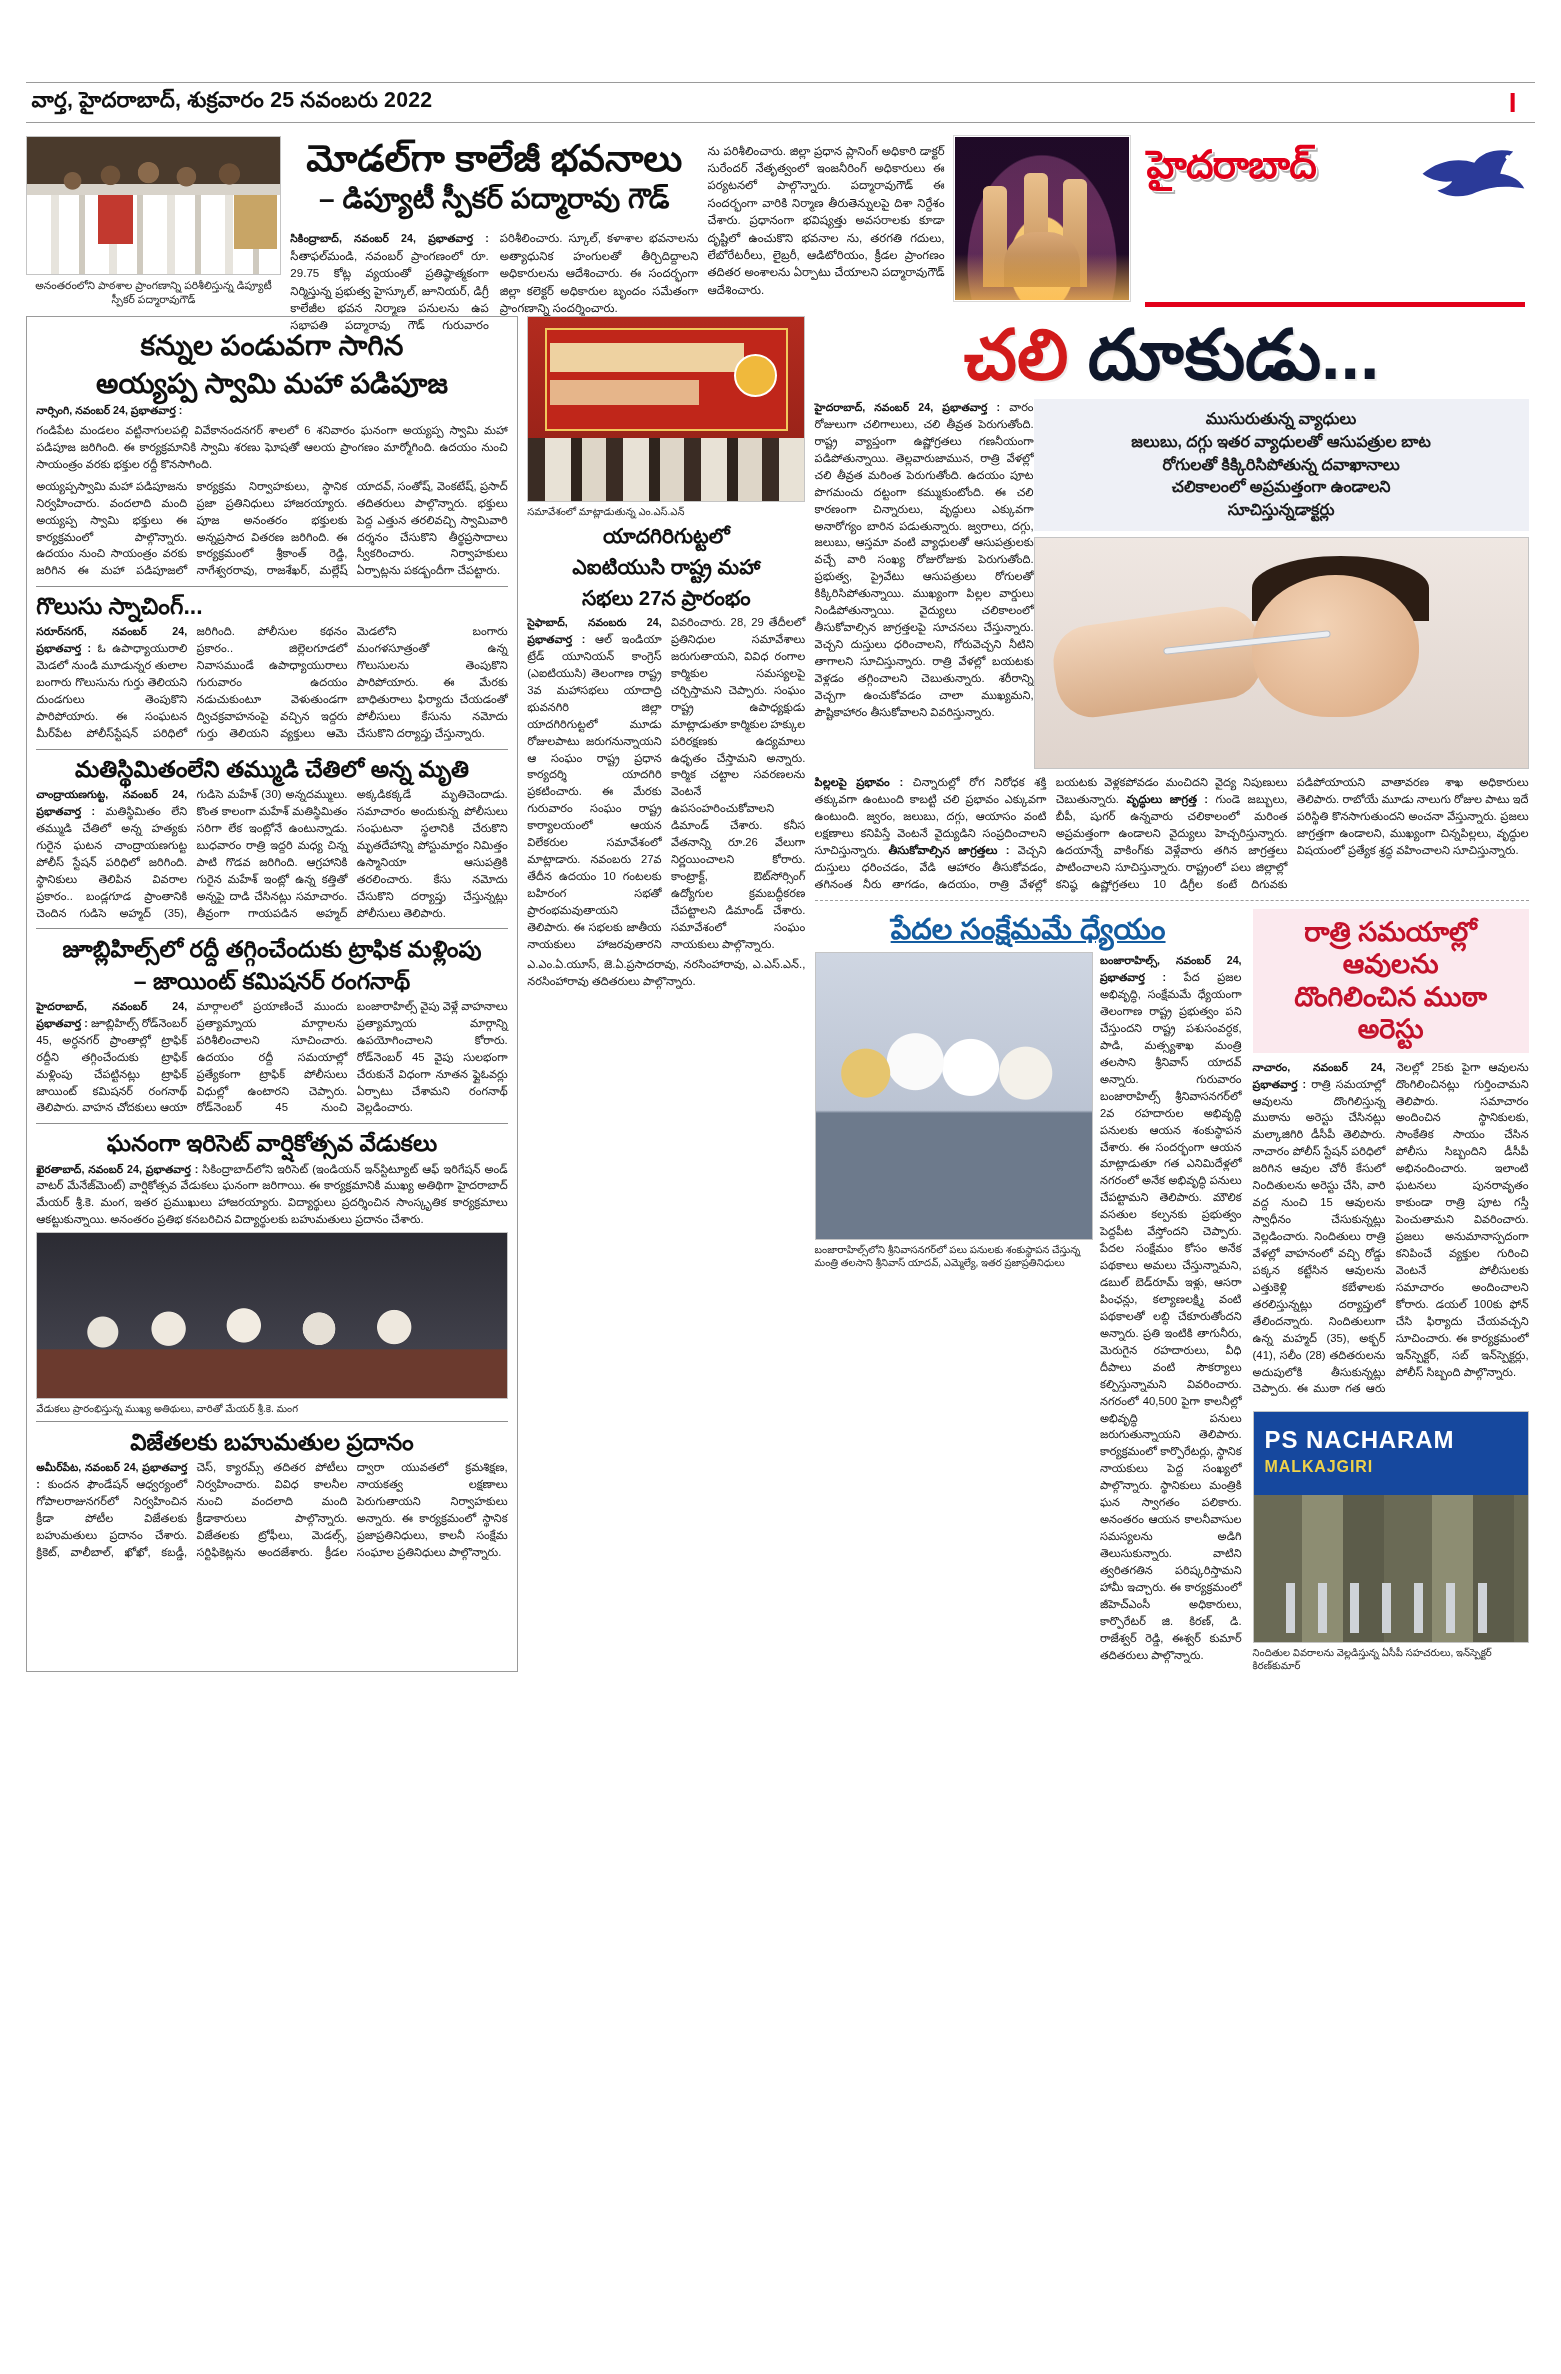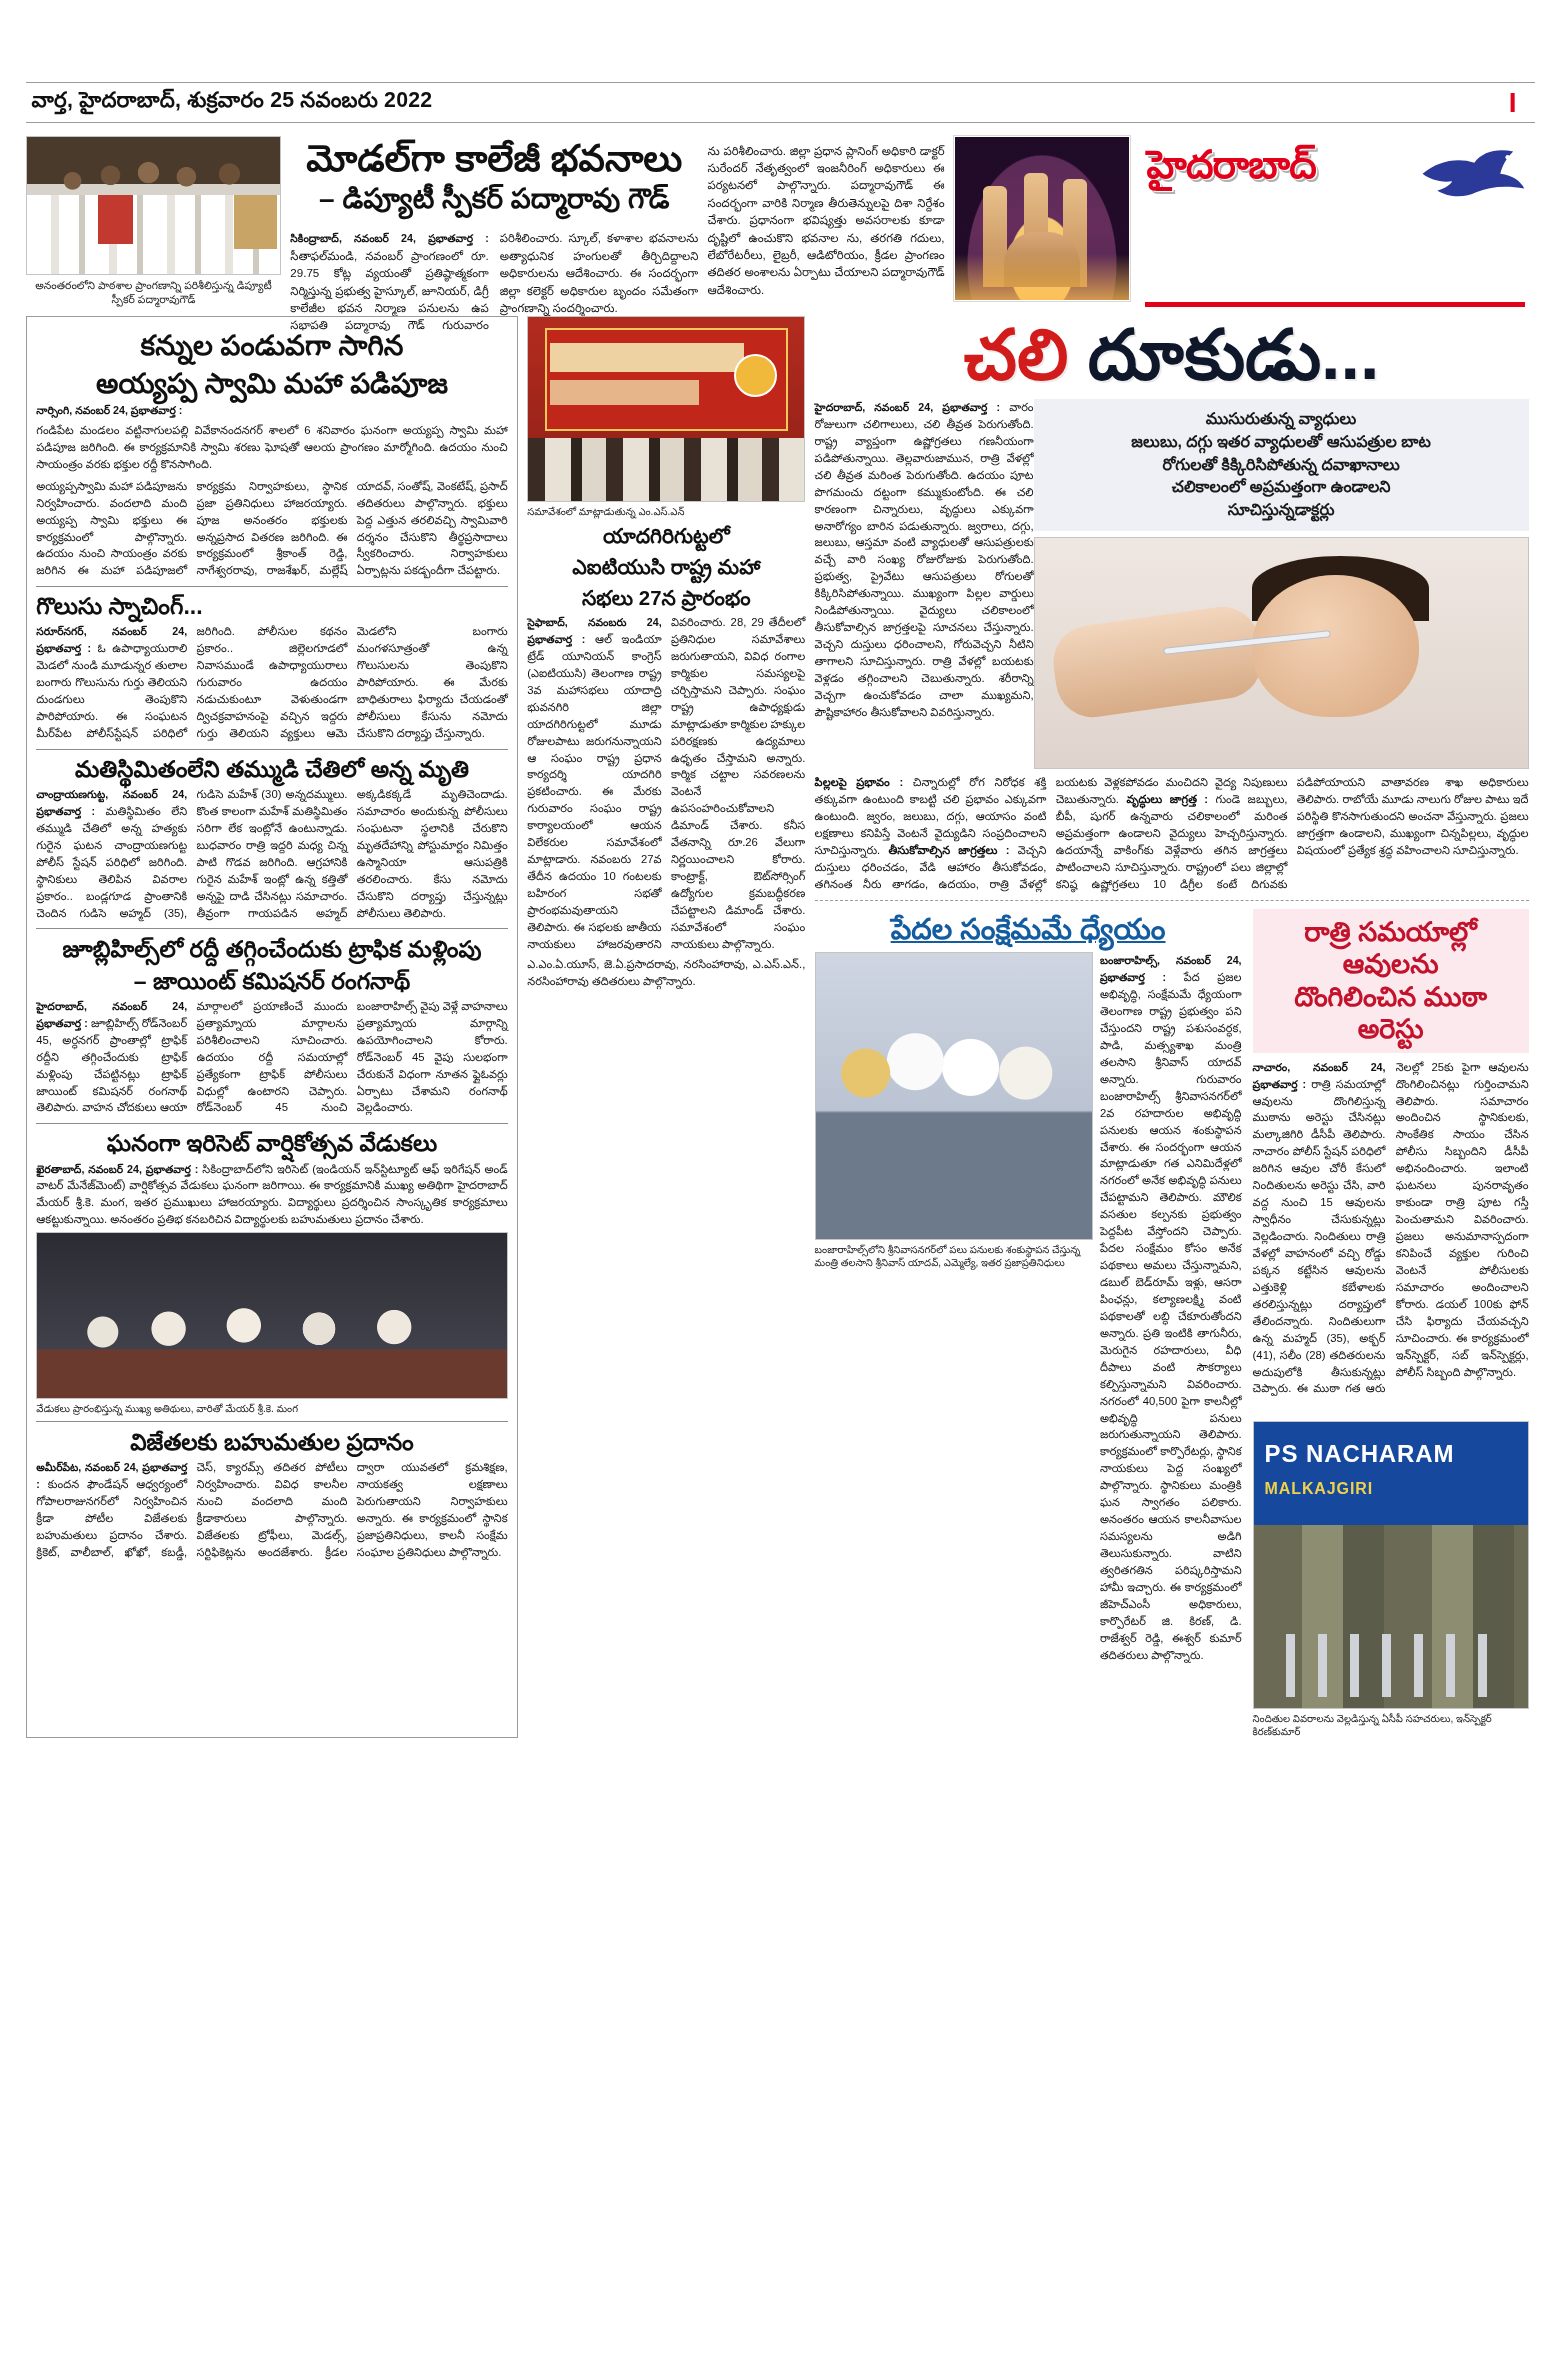--- a/index.html
+++ b/index.html
@@ -353,21 +353,21 @@
 
         <div style="flex:1">
           <div class="pinkbox">
             <div class="redhl">రాత్రి సమయాల్లో ఆవులను</div>
             <div class="redhl">దొంగిలించిన ముఠా అరెస్టు</div>
           </div>
           <div class="tx two" style="margin-top:5.6px">
             <span class="byline">నాచారం, నవంబర్ 24, ప్రభాతవార్త :</span>
             <span>రాత్రి సమయాల్లో ఆవులను దొంగిలిస్తున్న ముఠాను అరెస్టు చేసినట్లు మల్కాజిగిరి డీసీపీ తెలిపారు. నాచారం పోలీస్ స్టేషన్ పరిధిలో జరిగిన ఆవుల చోరీ కేసులో నిందితులను అరెస్టు చేసి, వారి వద్ద నుంచి 15 ఆవులను స్వాధీనం చేసుకున్నట్లు వెల్లడించారు. నిందితులు రాత్రి వేళల్లో వాహనంలో వచ్చి రోడ్డు పక్కన కట్టేసిన ఆవులను ఎత్తుకెళ్లి కబేళాలకు తరలిస్తున్నట్లు దర్యాప్తులో తేలిందన్నారు. నిందితులుగా ఉన్న మహ్మద్ (35), అక్బర్ (41), సలీం (28) తదితరులను అదుపులోకి తీసుకున్నట్లు చెప్పారు. ఈ ముఠా గత ఆరు నెలల్లో 25కు పైగా ఆవులను దొంగిలించినట్లు గుర్తించామని తెలిపారు. సమాచారం అందించిన స్థానికులకు, సాంకేతిక సాయం చేసిన పోలీసు సిబ్బందిని డీసీపీ అభినందించారు. ఇలాంటి ఘటనలు పునరావృతం కాకుండా రాత్రి పూట గస్తీ పెంచుతామని వివరించారు. ప్రజలు అనుమానాస్పదంగా కనిపించే వ్యక్తుల గురించి వెంటనే పోలీసులకు సమాచారం అందించాలని కోరారు. డయల్ 100కు ఫోన్ చేసి ఫిర్యాదు చేయవచ్చని సూచించారు. ఈ కార్యక్రమంలో ఇన్‌స్పెక్టర్, సబ్ ఇన్‌స్పెక్టర్లు, పోలీస్ సిబ్బంది పాల్గొన్నారు.</span>
           </div>
-          <div class="photo ph-police" style="height:288px;margin-top:24px">
+          <div class="photo ph-police" style="height:232px;margin-top:14px">
             <div class="banner"></div>
             <div class="btxt">PS NACHARAM</div>
             <div class="btxt2">MALKAJGIRI</div>
             <div class="cops"></div>
             <div class="mics"></div>
           </div>
           <div class="pcap">నిందితుల వివరాలను వెల్లడిస్తున్న ఏసీపీ సహచరులు, ఇన్‌స్పెక్టర్ కిరణ్‌కుమార్</div>
         </div>
       </div>
     </div>

